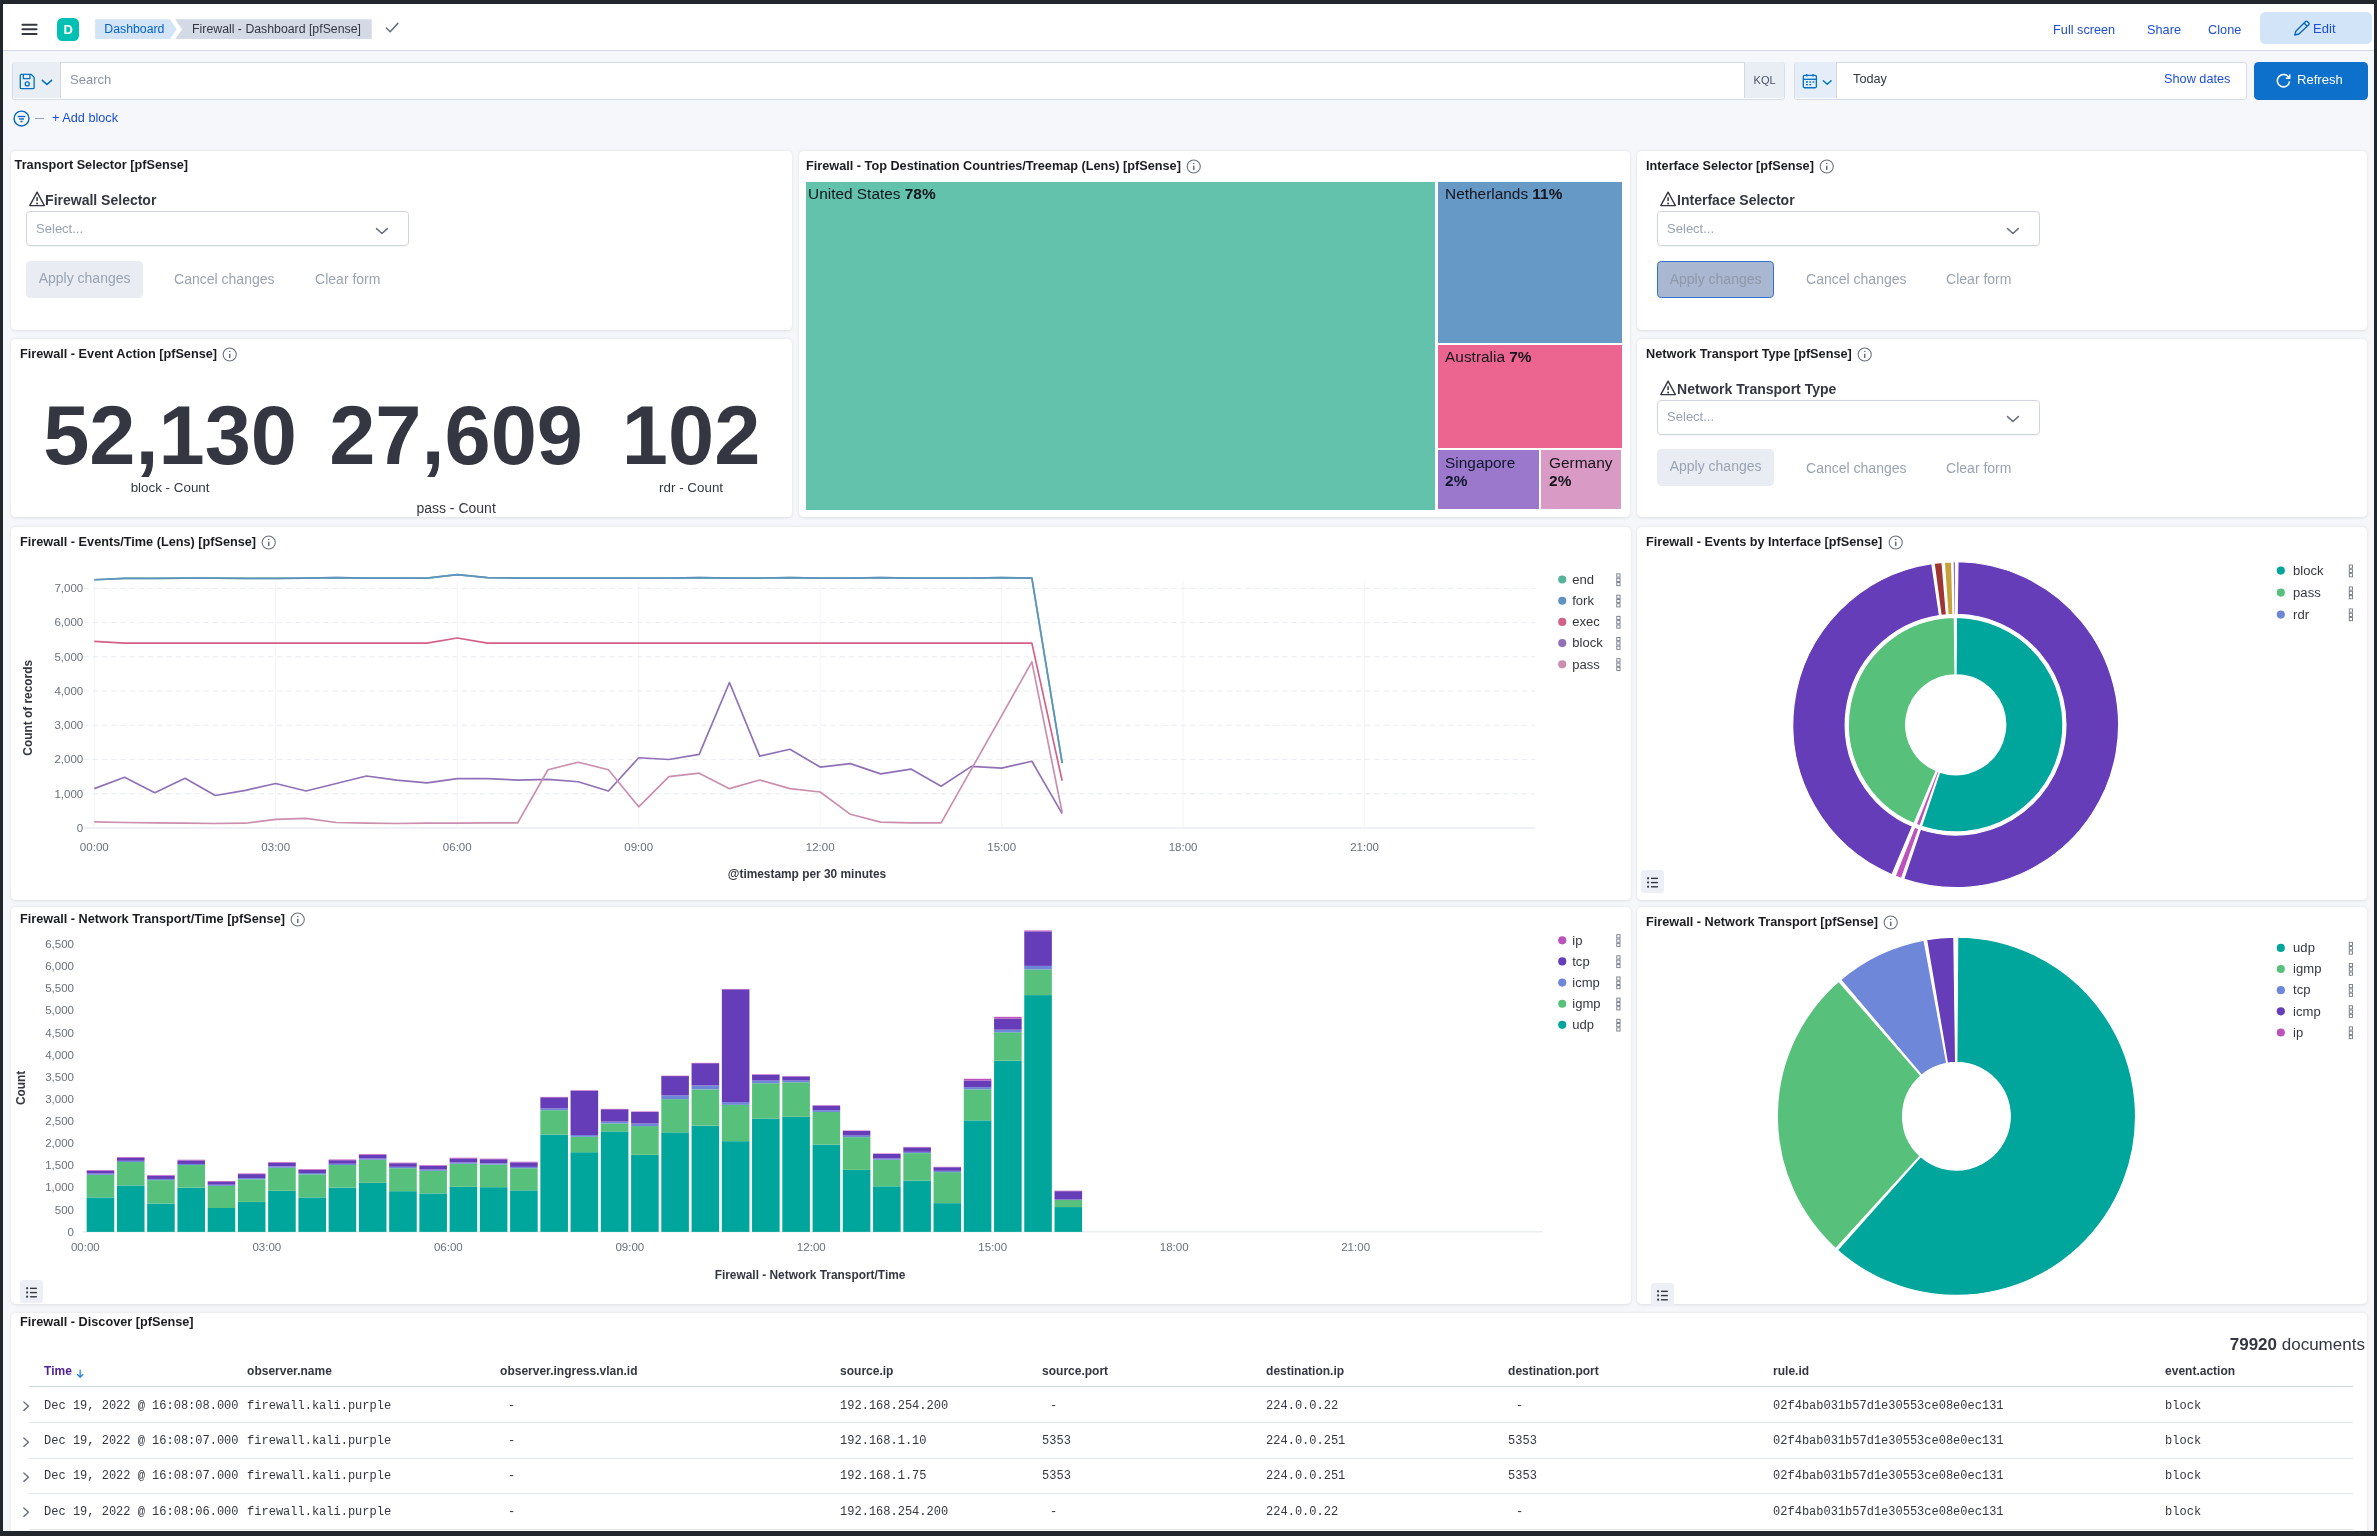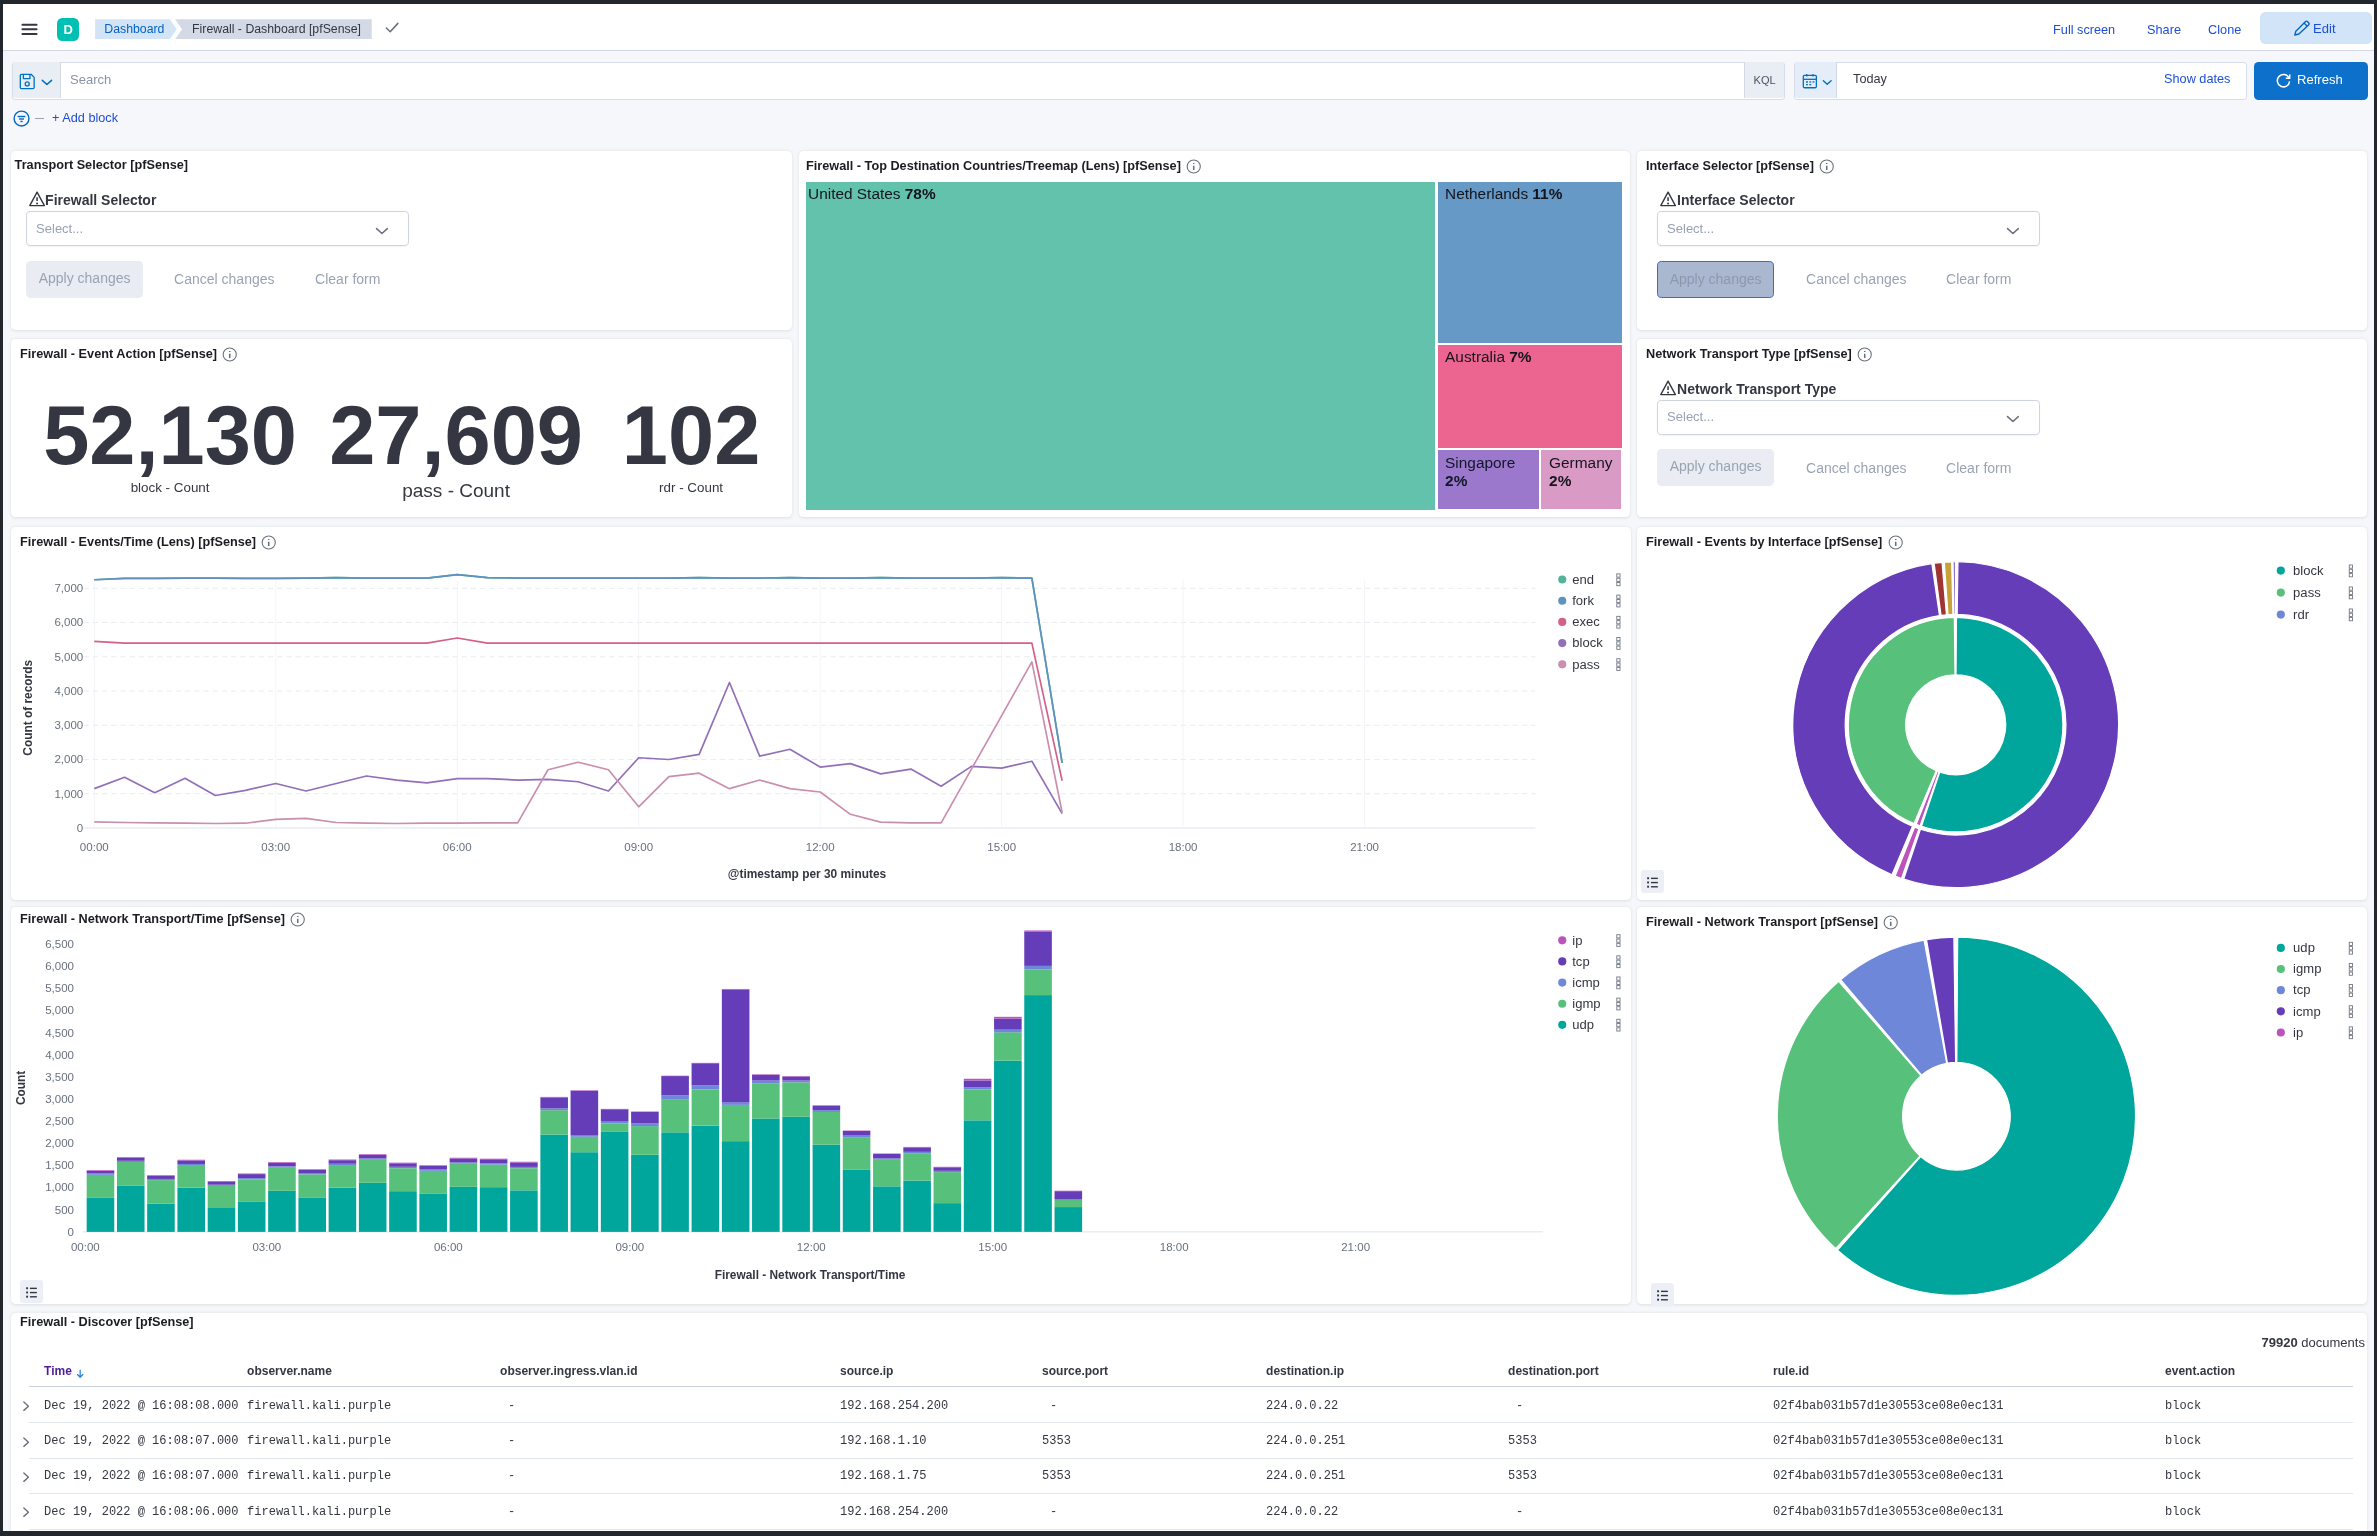--- a/index.html
+++ b/index.html
@@ -183,21 +183,21 @@
         <g stroke="#69707d" fill="none" stroke-width="1.4">
           <circle cx="10" cy="11" r="8.5"></circle>
           <line x1="10" y1="10" x2="10" y2="15.5" stroke-width="2"></line>
           <line x1="10" y1="6.5" x2="10" y2="7.8" stroke-width="2"></line>
         </g>
       </svg></div>
     <div class="t" style="left:167px;top:396px;font-size:83px;font-weight:bold;color:#343741;transform:translateX(-50%);line-height:71px">52,130</div>
     <div class="t" style="left:453px;top:396px;font-size:83px;font-weight:bold;color:#343741;transform:translateX(-50%);line-height:71px">27,609</div>
     <div class="t" style="left:688px;top:396px;font-size:83px;font-weight:bold;color:#343741;transform:translateX(-50%);line-height:71px">102</div>
     <div class="t" style="left:167px;top:476px;font-size:13.4px;color:#343741;transform:translateX(-50%)">block - Count</div>
-    <div class="t" style="left:453px;top:476px;font-size:19px;color:#343741;transform:translateX(-50%)">pass - Count</div>
+    <div class="t" style="left:453px;top:496px;font-size:14px;color:#343741;transform:translateX(-50%)">pass - Count</div>
     <div class="t" style="left:688px;top:476px;font-size:13.4px;color:#343741;transform:translateX(-50%)">rdr - Count</div>
     <div class="t ptitle" style="left:17px;top:530px;display:flex;align-items:center;gap:5.4px">Firewall - Events/Time (Lens) [pfSense]<svg width="17" height="17" style="position:static;flex:0 0 auto" viewBox="0 0 22 22">
         <g stroke="#69707d" fill="none" stroke-width="1.4">
           <circle cx="10" cy="11" r="8.5"></circle>
           <line x1="10" y1="10" x2="10" y2="15.5" stroke-width="2"></line>
           <line x1="10" y1="6.5" x2="10" y2="7.8" stroke-width="2"></line>
         </g>
       </svg></div>
     <svg width="1625" height="377" style="left:7.7px;top:523px" viewBox="14 686 2115 490">
       <line x1="108.4" y1="1077.4" x2="1998" y2="1077.4" stroke="#d3dae6" stroke-width="1"></line>
@@ -585,21 +585,21 @@
       <svg width="23" height="23" viewBox="0 0 30 30">
         <rect x="8" y="9.5" width="2.5" height="2.5" fill="#343741"></rect>
         <rect x="13" y="10.0" width="9" height="1.8" fill="#343741"></rect>
         <rect x="8" y="15" width="2.5" height="2.5" fill="#343741"></rect>
         <rect x="13" y="15.5" width="9" height="1.8" fill="#343741"></rect>
         <rect x="8" y="20.5" width="2.5" height="2.5" fill="#343741"></rect>
         <rect x="13" y="21.0" width="9" height="1.8" fill="#343741"></rect>
       </svg>
     </div>
     <div class="t ptitle" style="left:17px;top:1311px;display:flex;align-items:center;gap:5.4px">Firewall - Discover [pfSense]</div>
-    <div class="t" style="right:9.2px;top:1331px;font-size:13px;color:#343741"><b>79920</b> documents</div>
+    <div class="t" style="right:9.2px;top:1331px;font-size:17px;color:#343741"><b>79920</b> documents</div>
     <div class="t" style="left:41px;top:1360px;font-size:12px;font-weight:bold;color:#4c1d95">Time</div>
     <div class="t" style="left:244px;top:1360px;font-size:12px;font-weight:bold;color:#343741">observer.name</div>
     <div class="t" style="left:497px;top:1360px;font-size:12px;font-weight:bold;color:#343741">observer.ingress.vlan.id</div>
     <div class="t" style="left:837px;top:1360px;font-size:12px;font-weight:bold;color:#343741">source.ip</div>
     <div class="t" style="left:1039px;top:1360px;font-size:12px;font-weight:bold;color:#343741">source.port</div>
     <div class="t" style="left:1263px;top:1360px;font-size:12px;font-weight:bold;color:#343741">destination.ip</div>
     <div class="t" style="left:1505px;top:1360px;font-size:12px;font-weight:bold;color:#343741">destination.port</div>
     <div class="t" style="left:1770px;top:1360px;font-size:12px;font-weight:bold;color:#343741">rule.id</div>
     <div class="t" style="left:2162px;top:1360px;font-size:12px;font-weight:bold;color:#343741">event.action</div>
     <svg width="15.4" height="15.4" style="left:71px;top:1363px" viewBox="0 0 20 20">

